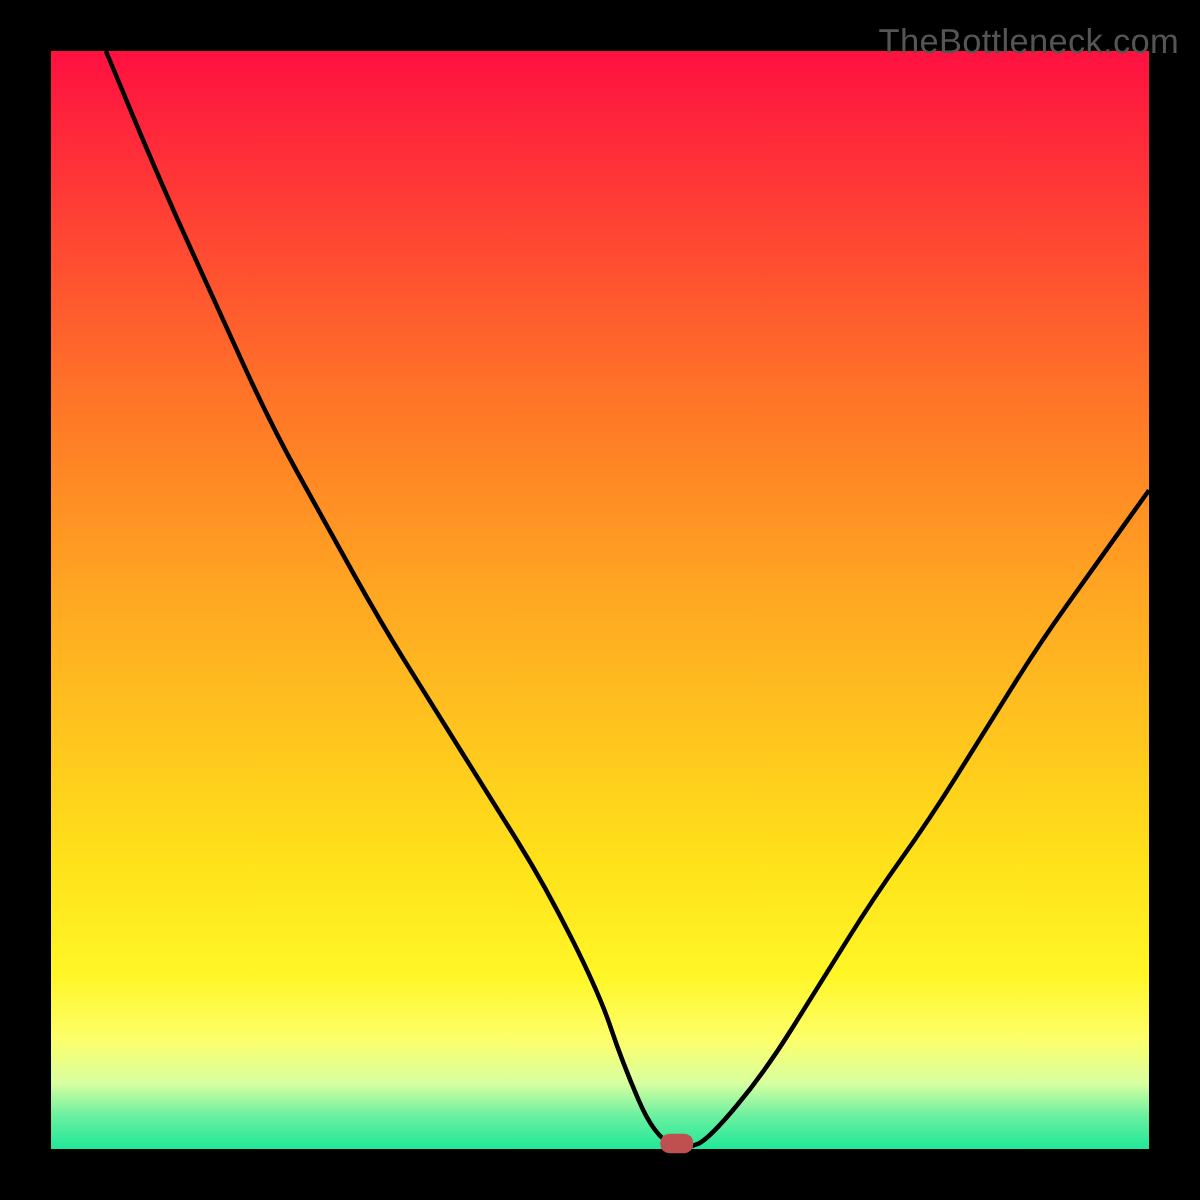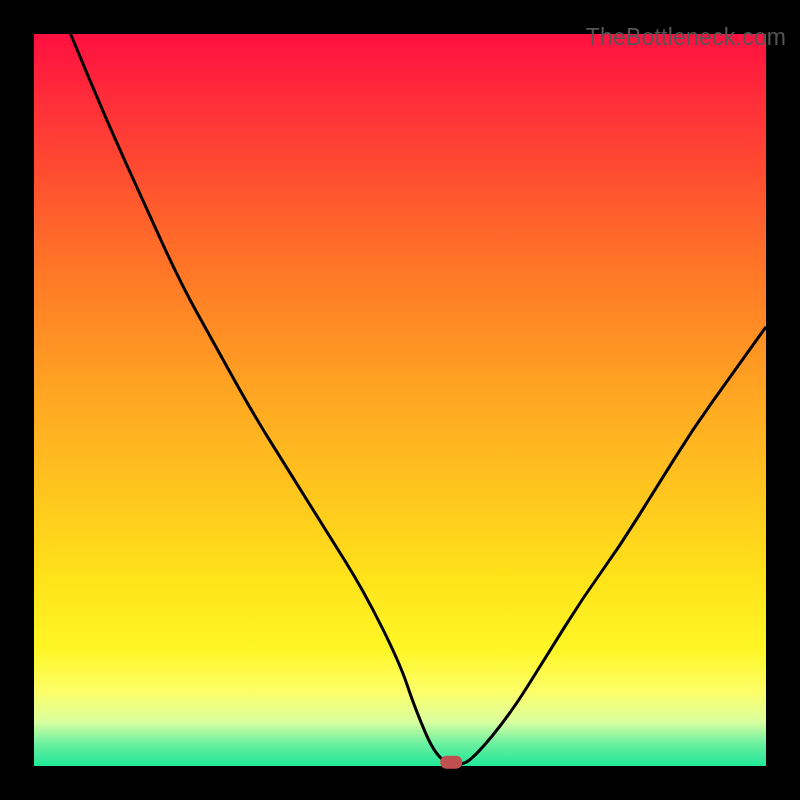--- a/index.html
+++ b/index.html
@@ -5,21 +5,21 @@
   * { margin: 0; padding: 0; box-sizing: border-box; }
   body {
     width: 800px;
     height: 800px;
     background: #000;
     position: relative;
     font-family: Arial, sans-serif;
   }
   .watermark {
     position: absolute;
-    top: 24px;
+    top: 14px;
     right: 14px;
     color: #555;
     font-size: 23px;
     font-weight: 500;
     z-index: 10;
     letter-spacing: 0.2px;
   }
   .plot-area {
     position: absolute;
     top: 34px;

